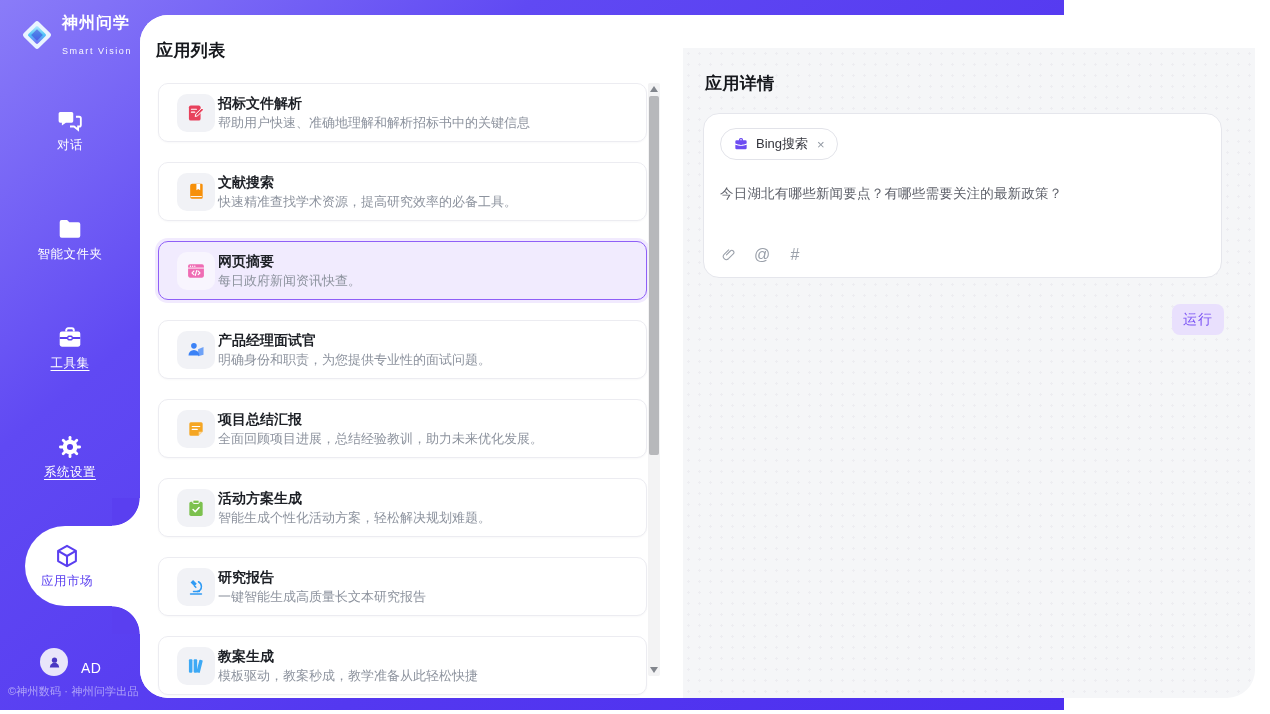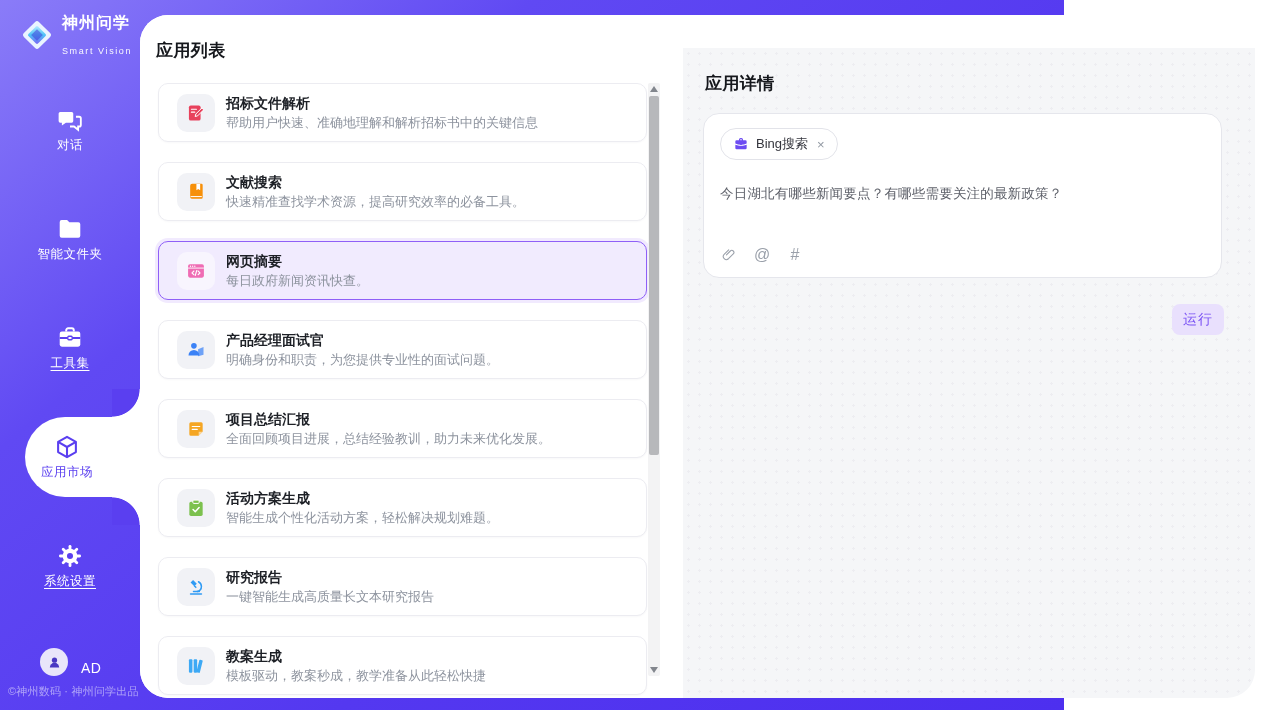--- a/index.html
+++ b/index.html
@@ -61,21 +61,21 @@
     position:absolute;top:684px;left:8px;width:132px;font-size:11px;
     color:rgba(255,255,255,.5);white-space:nowrap;letter-spacing:.2px;
   }
   
   .list-panel{position:relative;width:543px;height:100%;background:#fff;flex:none;overflow:hidden;}
   .panel-title{position:absolute;font-size:17px;font-weight:bold;color:#15171c;letter-spacing:.4px;}
   .list-panel .panel-title{left:16px;top:24px;}
   .cards{position:absolute;left:18px;top:68px;width:489px;display:flex;flex-direction:column;gap:20px;}
   .card{
     height:59px;flex:none;background:#fff;border:1px solid #ececf1;border-radius:10px;
-    display:flex;align-items:center;gap:11px;padding:0 14px 0 18px;cursor:pointer;
+    display:flex;align-items:center;gap:3px;padding:0 14px 0 18px;cursor:pointer;
     box-shadow:0 1px 2px rgba(25,25,60,.03);
   }
   .card.selected{
     background:#f1ebfe;border:1px solid #8f5ff7;
     box-shadow:0 0 0 3px rgba(143,95,247,.13);
   }
   .card-icon{
     width:38px;height:38px;flex:none;border-radius:10px;background:#f1f2f6;
     display:flex;align-items:center;justify-content:center;
   }
@@ -175,42 +175,42 @@
             <svg viewBox="0 0 24 24">
               <path fill="none" stroke="currentColor" stroke-width="1.8" d="M8.5 6V4.8A1.8 1.8 0 0 1 10.3 3h3.4a1.8 1.8 0 0 1 1.8 1.8V6"></path>
               <rect x="2.5" y="6" width="19" height="14" rx="2" fill="currentColor"></rect>
               <path d="M2.5 12h19" stroke="var(--purple-solid)" stroke-width="1.8"></path>
               <rect x="10" y="10.4" width="4" height="3.2" rx=".8" fill="currentColor" stroke="var(--purple-solid)" stroke-width="1.2"></rect>
             </svg>
           </span>
     <span class="nav-label u">工具集</span>
   </div>
 
-  <div class="nav-item active">
-    <span class="nav-icon">
-            <svg viewBox="0 0 24 24" fill="none" stroke="currentColor" stroke-width="1.9" stroke-linejoin="round">
-              <path d="M12 2.6l8.2 4.7v9.4L12 21.4l-8.2-4.7V7.3z"></path>
-              <path d="M12 12l8.2-4.7M12 12L3.8 7.3M12 12v9.4"></path>
-            </svg>
-          </span>
-    <span class="nav-label">应用市场</span>
-  </div>
-
   <div class="nav-item">
     <span class="nav-icon">
             <svg viewBox="0 0 24 24" fill="currentColor">
               <rect x="10.7" y="1.8" width="2.6" height="20.4" rx="1.3"></rect>
               <rect x="10.7" y="1.8" width="2.6" height="20.4" rx="1.3" transform="rotate(45 12 12)"></rect>
               <rect x="10.7" y="1.8" width="2.6" height="20.4" rx="1.3" transform="rotate(90 12 12)"></rect>
               <rect x="10.7" y="1.8" width="2.6" height="20.4" rx="1.3" transform="rotate(135 12 12)"></rect>
               <circle cx="12" cy="12" r="6.8"></circle>
               <circle cx="12" cy="12" r="2.8" fill="var(--purple-solid)"></circle>
             </svg>
           </span>
     <span class="nav-label u">系统设置</span>
+  </div>
+
+  <div class="nav-item active">
+    <span class="nav-icon">
+            <svg viewBox="0 0 24 24" fill="none" stroke="currentColor" stroke-width="1.9" stroke-linejoin="round">
+              <path d="M12 2.6l8.2 4.7v9.4L12 21.4l-8.2-4.7V7.3z"></path>
+              <path d="M12 12l8.2-4.7M12 12L3.8 7.3M12 12v9.4"></path>
+            </svg>
+          </span>
+    <span class="nav-label">应用市场</span>
   </div>
 </nav>
     <div class="user-row">
       <span class="avatar">
           <span>
             <svg viewBox="0 0 24 24" fill="currentColor">
               <circle cx="12" cy="8.2" r="4.2"></circle>
               <path d="M4.5 20a7.5 7.5 0 0 1 15 0z"></path>
             </svg>
           </span>

